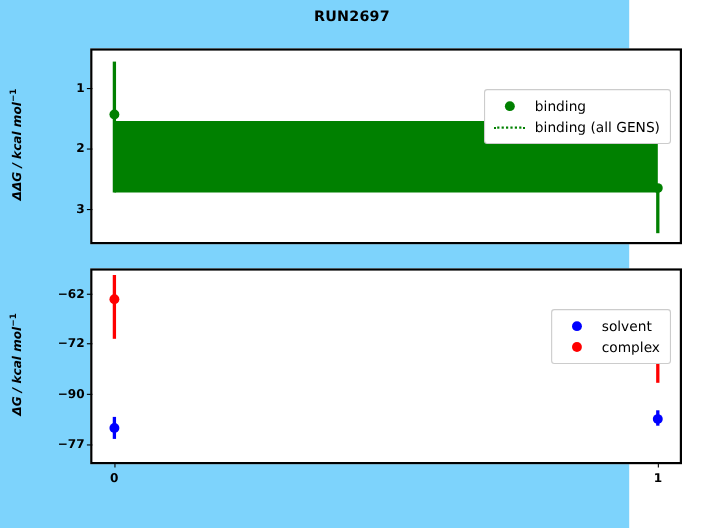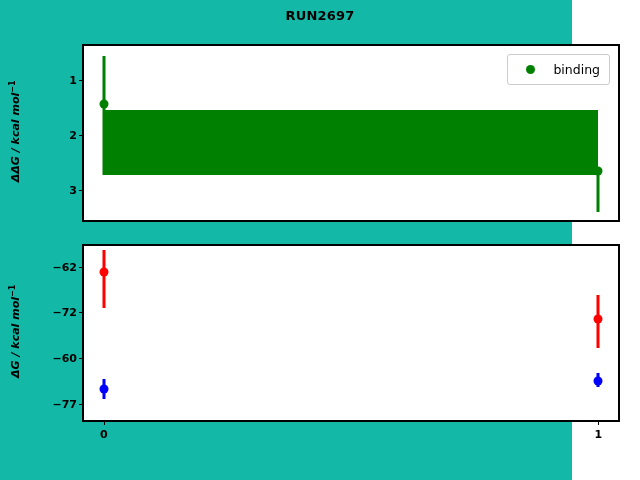--- a/index.html
+++ b/index.html
@@ -13,21 +13,21 @@
     position: relative;
     overflow: hidden;
     font-family: "DejaVu Sans", sans-serif;
   }
 
   #figure {
     position: absolute;
     left: 0; top: 0;
     width: 572px;
     height: 480px;
-    background: #14b8a6;
+    background: #7dd3fc;
   }
 
   .title {
     position: absolute;
     left: 0;
     top: 8px;
     width: 640px;
     text-align: center;
     font-size: 13px;
     font-weight: bold;
@@ -154,20 +154,21 @@
 
   
   .legend {
     position: absolute;
     box-sizing: border-box;
     background: #ffffff;
     border: 1px solid #cccccc;
     border-radius: 3px;
     padding: 5px 9px 5px 7px;
     box-shadow: 0 0 0 0 rgba(0,0,0,0);
+    margin-top: 27px;
   }
   .legend-row {
     display: flex;
     align-items: center;
     height: 19px;
   }
   .legend-handle {
     width: 30px;
     display: flex;
     align-items: center;
@@ -229,36 +230,42 @@
         <div class="marker green" style="left: 514.222px; top: 124.994px;"></div>
       </div>
 
     <div class="legend" id="legend-top">
       <div class="legend-row">
         <span class="legend-handle">
             <span class="legend-dot green"></span>
           </span>
         <span class="legend-label">binding</span>
       </div>
+      <div class="legend-row">
+        <span class="legend-handle">
+            <span class="legend-dotted"></span>
+          </span>
+        <span class="legend-label">binding (all GENS)</span>
+      </div>
     </div>
   </div>
 
   <div class="axes" id="axes-bottom">
 
     <div class="ylabel" id="ylabel-bottom">
       <span class="ital">ΔG / kcal mol</span><span class="sup">−1</span>
     </div>
 
     <div id="bottom-ticks">
         <div class="ytick" style="top: 20.6053px;"></div>
         <div class="yticklabel" style="top: 20.6053px;">−62</div>
         <div class="ytick" style="top: 66.3947px;"></div>
         <div class="yticklabel" style="top: 66.3947px;">−72</div>
         <div class="ytick" style="top: 112.184px;"></div>
-        <div class="yticklabel" style="top: 112.184px;">−60</div>
+        <div class="yticklabel" style="top: 112.184px;">−90</div>
         <div class="ytick" style="top: 157.974px;"></div>
         <div class="yticklabel" style="top: 157.974px;">−77</div>
       </div>
     <div id="bottom-xticks">
         <div class="xtick" style="left: 19.7778px;"></div>
         <div class="xticklabel" style="left: 19.7778px;">0</div>
         <div class="xtick" style="left: 514.222px;"></div>
         <div class="xticklabel" style="left: 514.222px;">1</div>
       </div>
 
@@ -267,15 +274,29 @@
         <div class="marker blue" style="left: 19.7778px; top: 143.321px;"></div>
         <div class="errbar blue" style="left: 514.222px; top: 126.837px; height: 13.7368px;"></div>
         <div class="marker blue" style="left: 514.222px; top: 135.079px;"></div>
         <div class="errbar red" style="left: 19.7778px; top: 3.66316px; height: 58.1526px;"></div>
         <div class="marker red" style="left: 19.7778px; top: 26.1px;"></div>
         <div class="errbar red" style="left: 514.222px; top: 48.9947px; height: 53.1158px;"></div>
         <div class="marker red" style="left: 514.222px; top: 73.2632px;"></div>
       </div>
 
 
+    <div class="legend" id="legend-bottom">
+      <div class="legend-row">
+        <span class="legend-handle">
+            <span class="legend-dot blue"></span>
+          </span>
+        <span class="legend-label">solvent</span>
+      </div>
+      <div class="legend-row">
+        <span class="legend-handle">
+            <span class="legend-dot red"></span>
+          </span>
+        <span class="legend-label">complex</span>
+      </div>
+    </div>
   </div>
 
 </div>
 
 </body></html>

